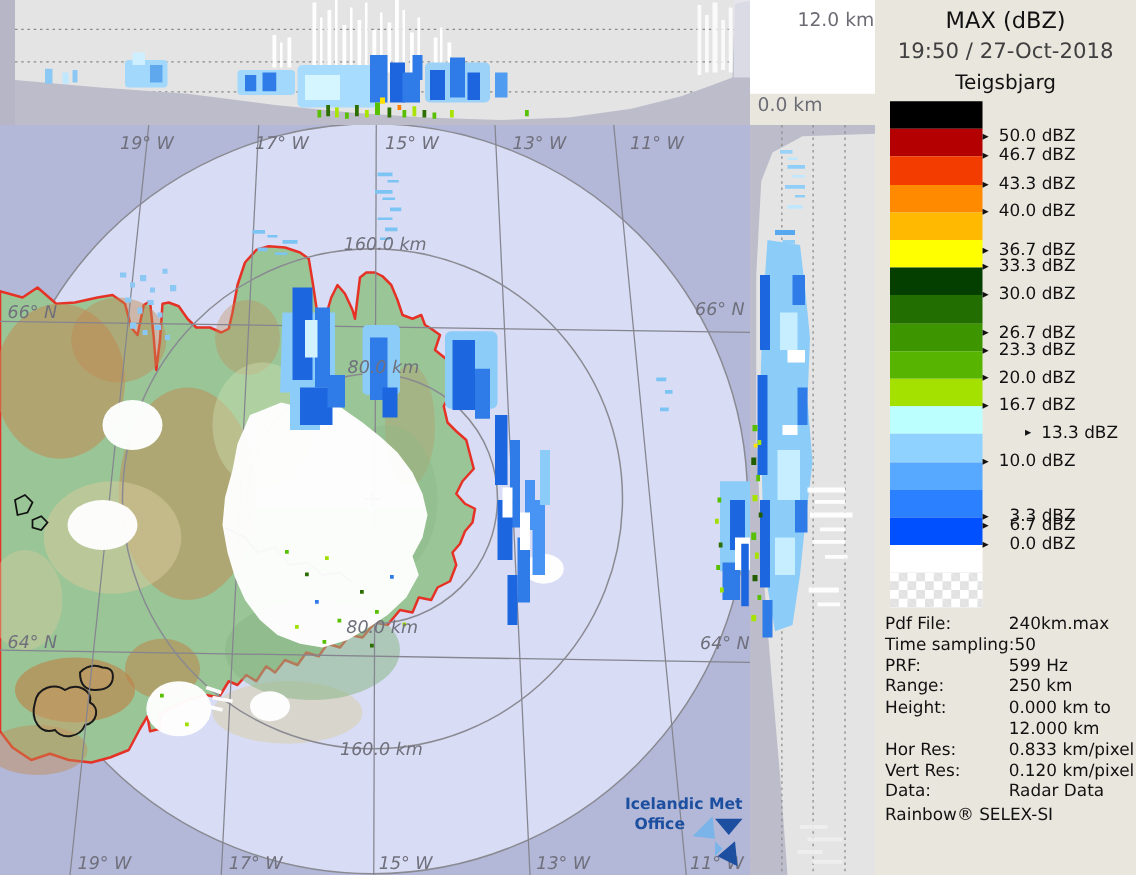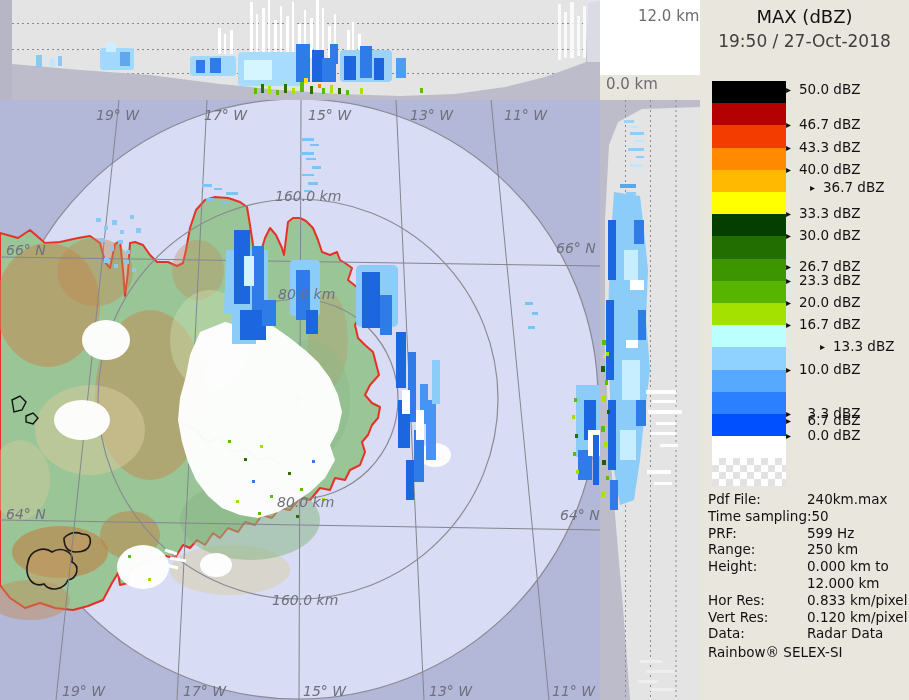--- a/index.html
+++ b/index.html
@@ -366,25 +366,36 @@
     <span class="abs maplab" style="left:6px;top:142px;">66° N</span>
     <span class="abs maplab" style="left:6px;top:406px;">64° N</span>
     <span class="abs maplab" style="left:556px;top:140px;">66° N</span>
     <span class="abs maplab" style="left:560px;top:407px;">64° N</span>
 
     <span class="abs maplab" style="left:275px;top:88px;">160.0 km</span>
     <span class="abs maplab" style="left:278px;top:186px;">80.0 km</span>
     <span class="abs maplab" style="left:277px;top:394px;">80.0 km</span>
     <span class="abs maplab" style="left:272px;top:492px;">160.0 km</span>
 
+    <div class="abs" id="imo-logo">
+      <div>Icelandic Met</div>
+      <div style="margin-right:46px;">Office</div>
+      <svg class="logo-mark" width="44" height="46" viewBox="0 0 44 46">
+        <polygon points="2,20 18,4 20,22" fill="#7ab4e8"></polygon>
+        <polygon points="20,6 42,6 31,19" fill="#1c4f9f"></polygon>
+        <polygon points="22,36 36,24 38,44" fill="#1c4f9f"></polygon>
+        <polygon points="20,24 26,30 20,36" fill="#7ab4e8"></polygon>
+      </svg>
+    </div>
   </div>
 
   <div class="abs" id="sidebar">
     <div class="abs sb-title">MAX (dBZ)</div>
     <div class="abs sb-time">19:50 / 27-Oct-2018</div>
+    <div class="abs sb-station">Teigsbjarg</div>
 
     <div class="abs" id="colorbar">
         <div class="band" style="top: 0px; height: 22.2px; background: rgb(0, 0, 0);"></div>
         <div class="band" style="top: 22.2px; height: 22.2px; background: rgb(180, 0, 0);"></div>
         <div class="band" style="top: 44.4px; height: 22.2px; background: rgb(242, 60, 0);"></div>
         <div class="band" style="top: 66.6px; height: 22.2px; background: rgb(255, 138, 0);"></div>
         <div class="band" style="top: 88.8px; height: 22.2px; background: rgb(255, 185, 0);"></div>
         <div class="band" style="top: 111px; height: 22.2px; background: rgb(255, 255, 0);"></div>
         <div class="band" style="top: 133.2px; height: 22.2px; background: rgb(5, 63, 0);"></div>
         <div class="band" style="top: 155.4px; height: 22.2px; background: rgb(34, 110, 0);"></div>
@@ -393,25 +404,25 @@
         <div class="band" style="top: 222px; height: 22.2px; background: rgb(165, 225, 0);"></div>
         <div class="band" style="top: 244.2px; height: 22.2px; background: rgb(188, 255, 255);"></div>
         <div class="band" style="top: 266.4px; height: 22.2px; background: rgb(144, 210, 255);"></div>
         <div class="band" style="top: 288.6px; height: 22.2px; background: rgb(87, 168, 255);"></div>
         <div class="band" style="top: 310.8px; height: 22.2px; background: rgb(42, 128, 255);"></div>
         <div class="band" style="top: 333px; height: 22.2px; background: rgb(0, 80, 255);"></div>
         <div class="band" style="top: 355.2px; height: 22px; background: rgb(255, 255, 255);"></div>
         <div class="band checker" style="top: 377.2px; height: 28px;"></div>
       </div>
     <div id="legend-rows">
-        <div class="leg-row" style="top: 81px;"><span class="leg-arrow">▸</span><span class="leg-val">50.0</span> dBZ</div>
+        <div class="leg-row" style="top: 101px;"><span class="leg-arrow">▸</span><span class="leg-val">50.0</span> dBZ</div>
         <div class="leg-row" style="top: 116.4px;"><span class="leg-arrow">▸</span><span class="leg-val">46.7</span> dBZ</div>
         <div class="leg-row" style="top: 138.6px;"><span class="leg-arrow">▸</span><span class="leg-val">43.3</span> dBZ</div>
         <div class="leg-row" style="top: 160.8px;"><span class="leg-arrow">▸</span><span class="leg-val">40.0</span> dBZ</div>
-        <div class="leg-row" style="top: 179px; padding-left: 24px;"><span class="leg-arrow">▸</span><span class="leg-val">36.7</span> dBZ</div>
+        <div class="leg-row" style="top: 192px;"><span class="leg-arrow">▸</span><span class="leg-val">36.7</span> dBZ</div>
         <div class="leg-row" style="top: 205.2px;"><span class="leg-arrow">▸</span><span class="leg-val">33.3</span> dBZ</div>
         <div class="leg-row" style="top: 227.4px;"><span class="leg-arrow">▸</span><span class="leg-val">30.0</span> dBZ</div>
         <div class="leg-row" style="top: 258px;"><span class="leg-arrow">▸</span><span class="leg-val">26.7</span> dBZ</div>
         <div class="leg-row" style="top: 271.8px;"><span class="leg-arrow">▸</span><span class="leg-val">23.3</span> dBZ</div>
         <div class="leg-row" style="top: 294px;"><span class="leg-arrow">▸</span><span class="leg-val">20.0</span> dBZ</div>
         <div class="leg-row" style="top: 316.2px;"><span class="leg-arrow">▸</span><span class="leg-val">16.7</span> dBZ</div>
         <div class="leg-row" style="top: 338.4px; padding-left: 34px;"><span class="leg-arrow">▸</span><span class="leg-val">13.3</span> dBZ</div>
         <div class="leg-row" style="top: 360.6px;"><span class="leg-arrow">▸</span><span class="leg-val">10.0</span> dBZ</div>
         <div class="leg-row" style="top: 382.8px; margin-top: 29px;"><span class="leg-arrow">▸</span><span class="leg-val">6.7</span> dBZ</div>
         <div class="leg-row" style="top: 405px;"><span class="leg-arrow">▸</span><span class="leg-val">3.3</span> dBZ</div>

